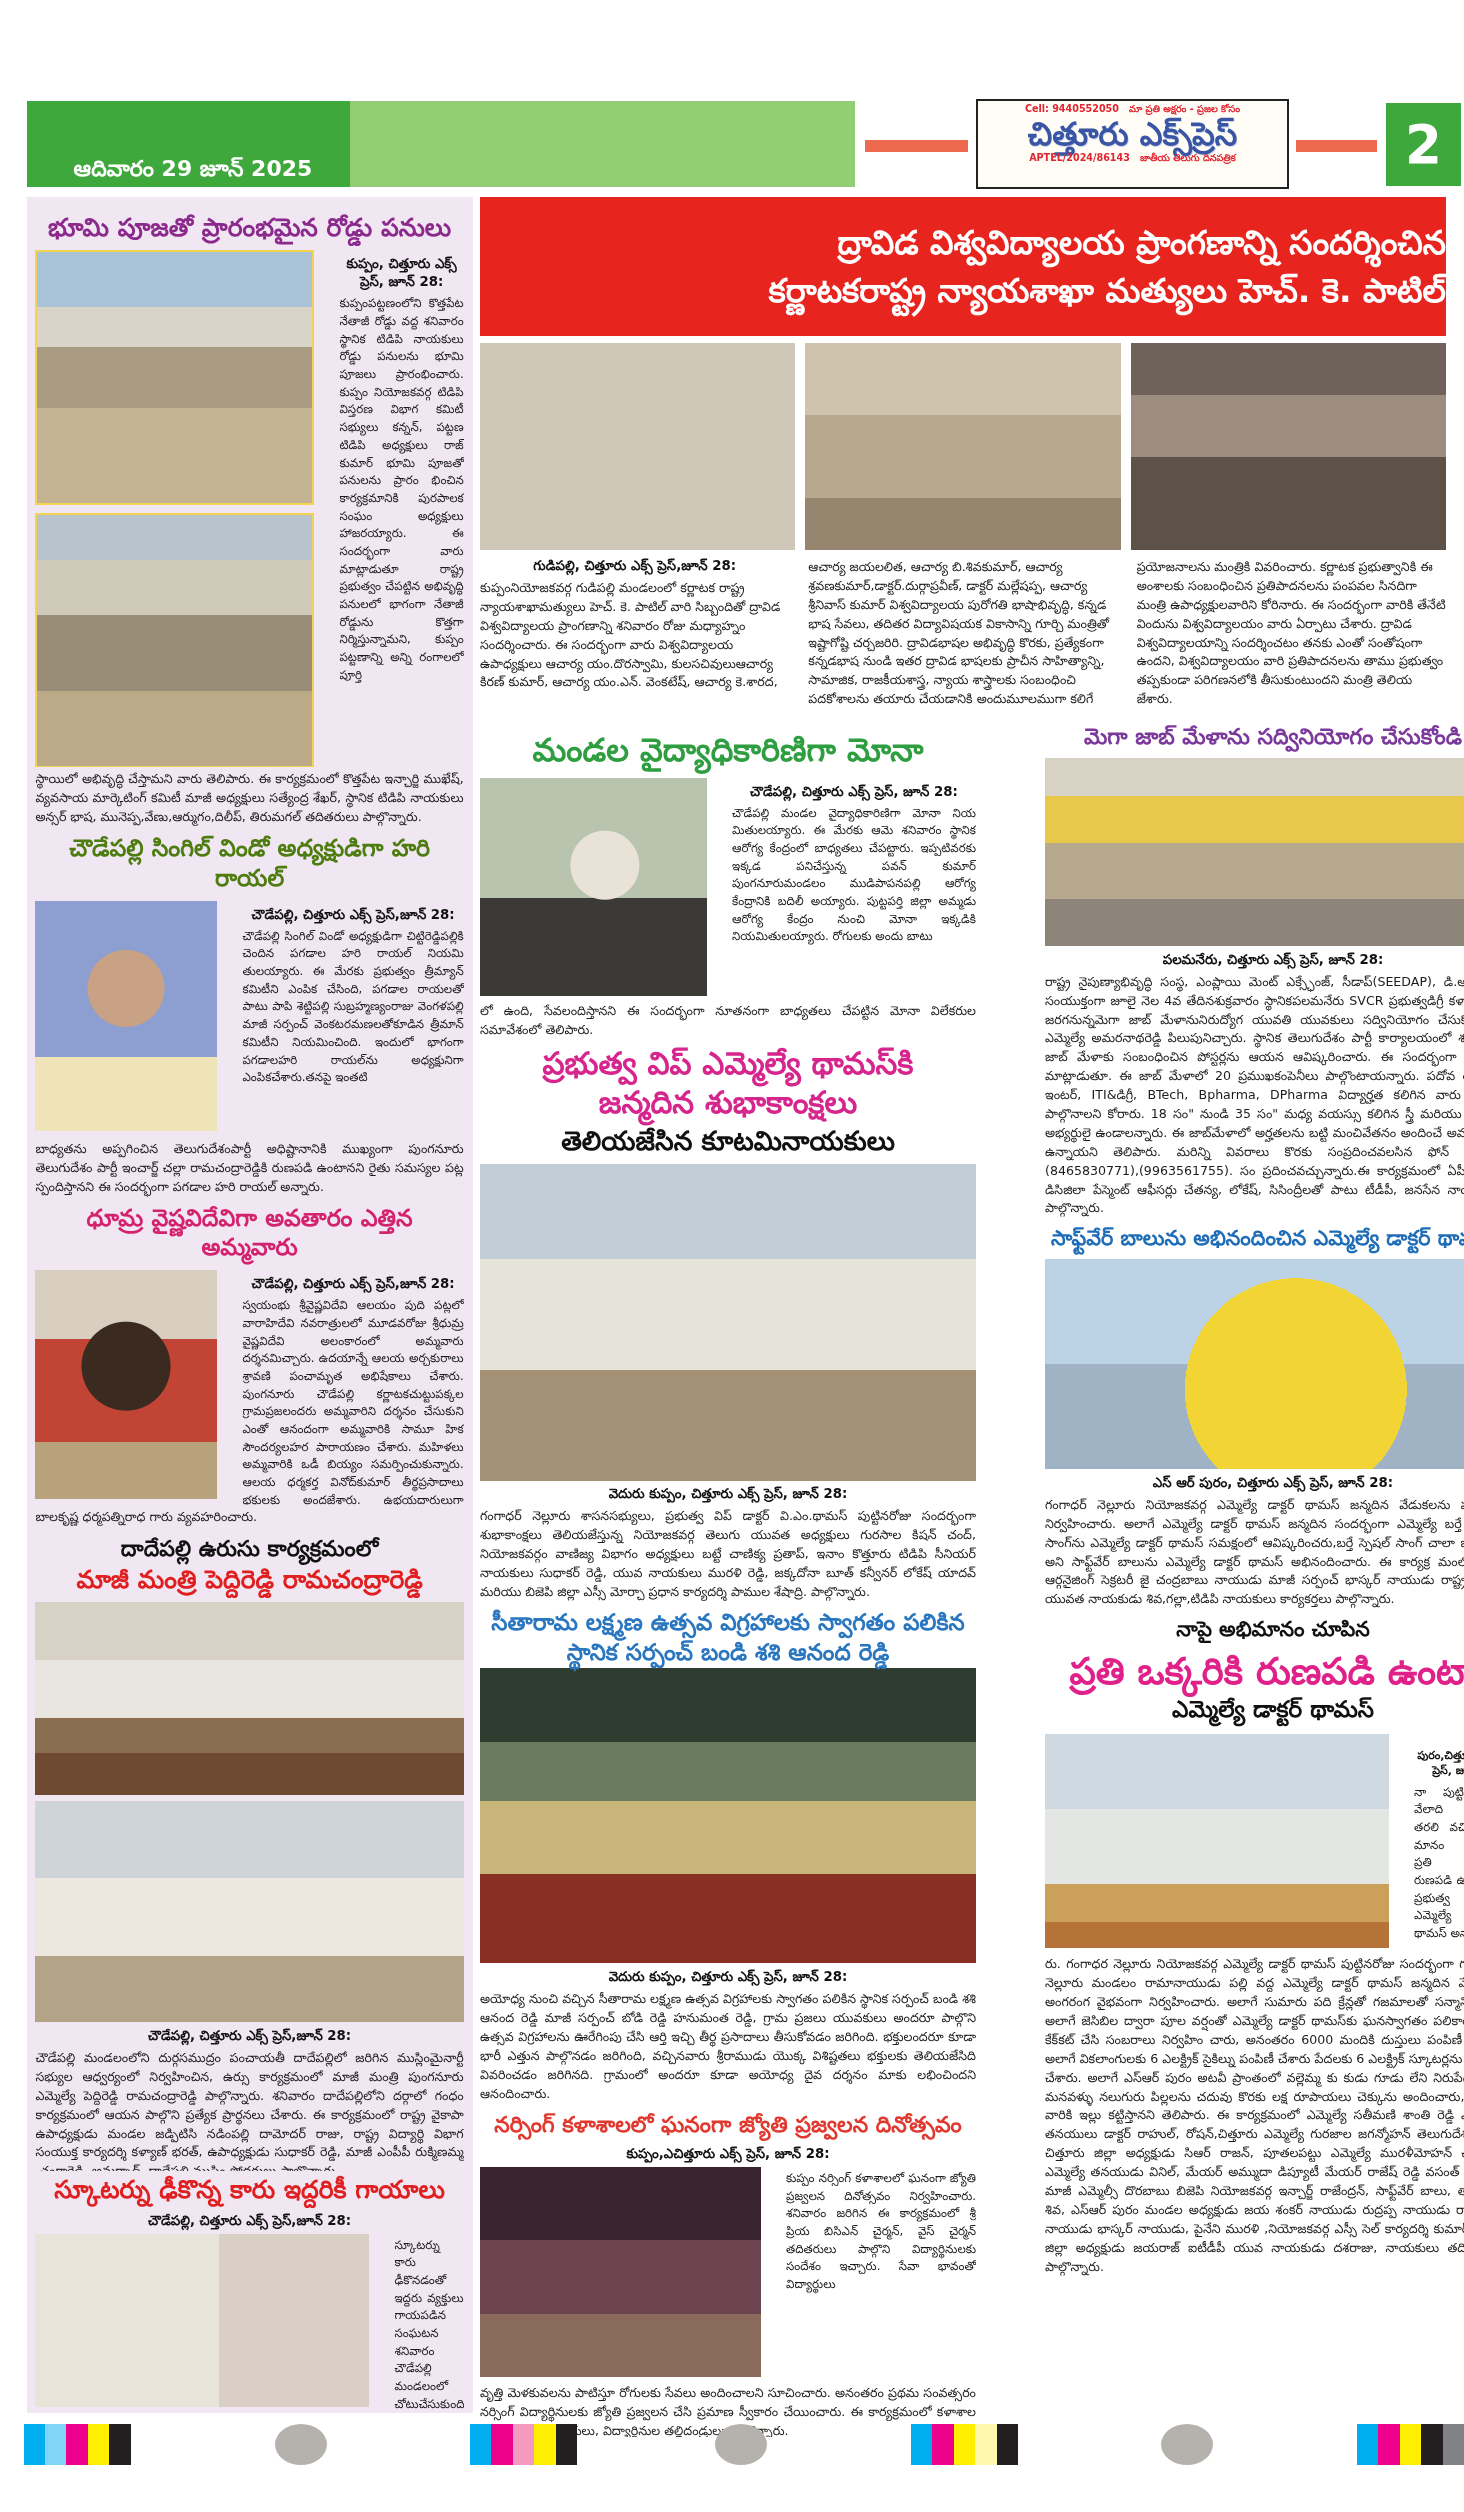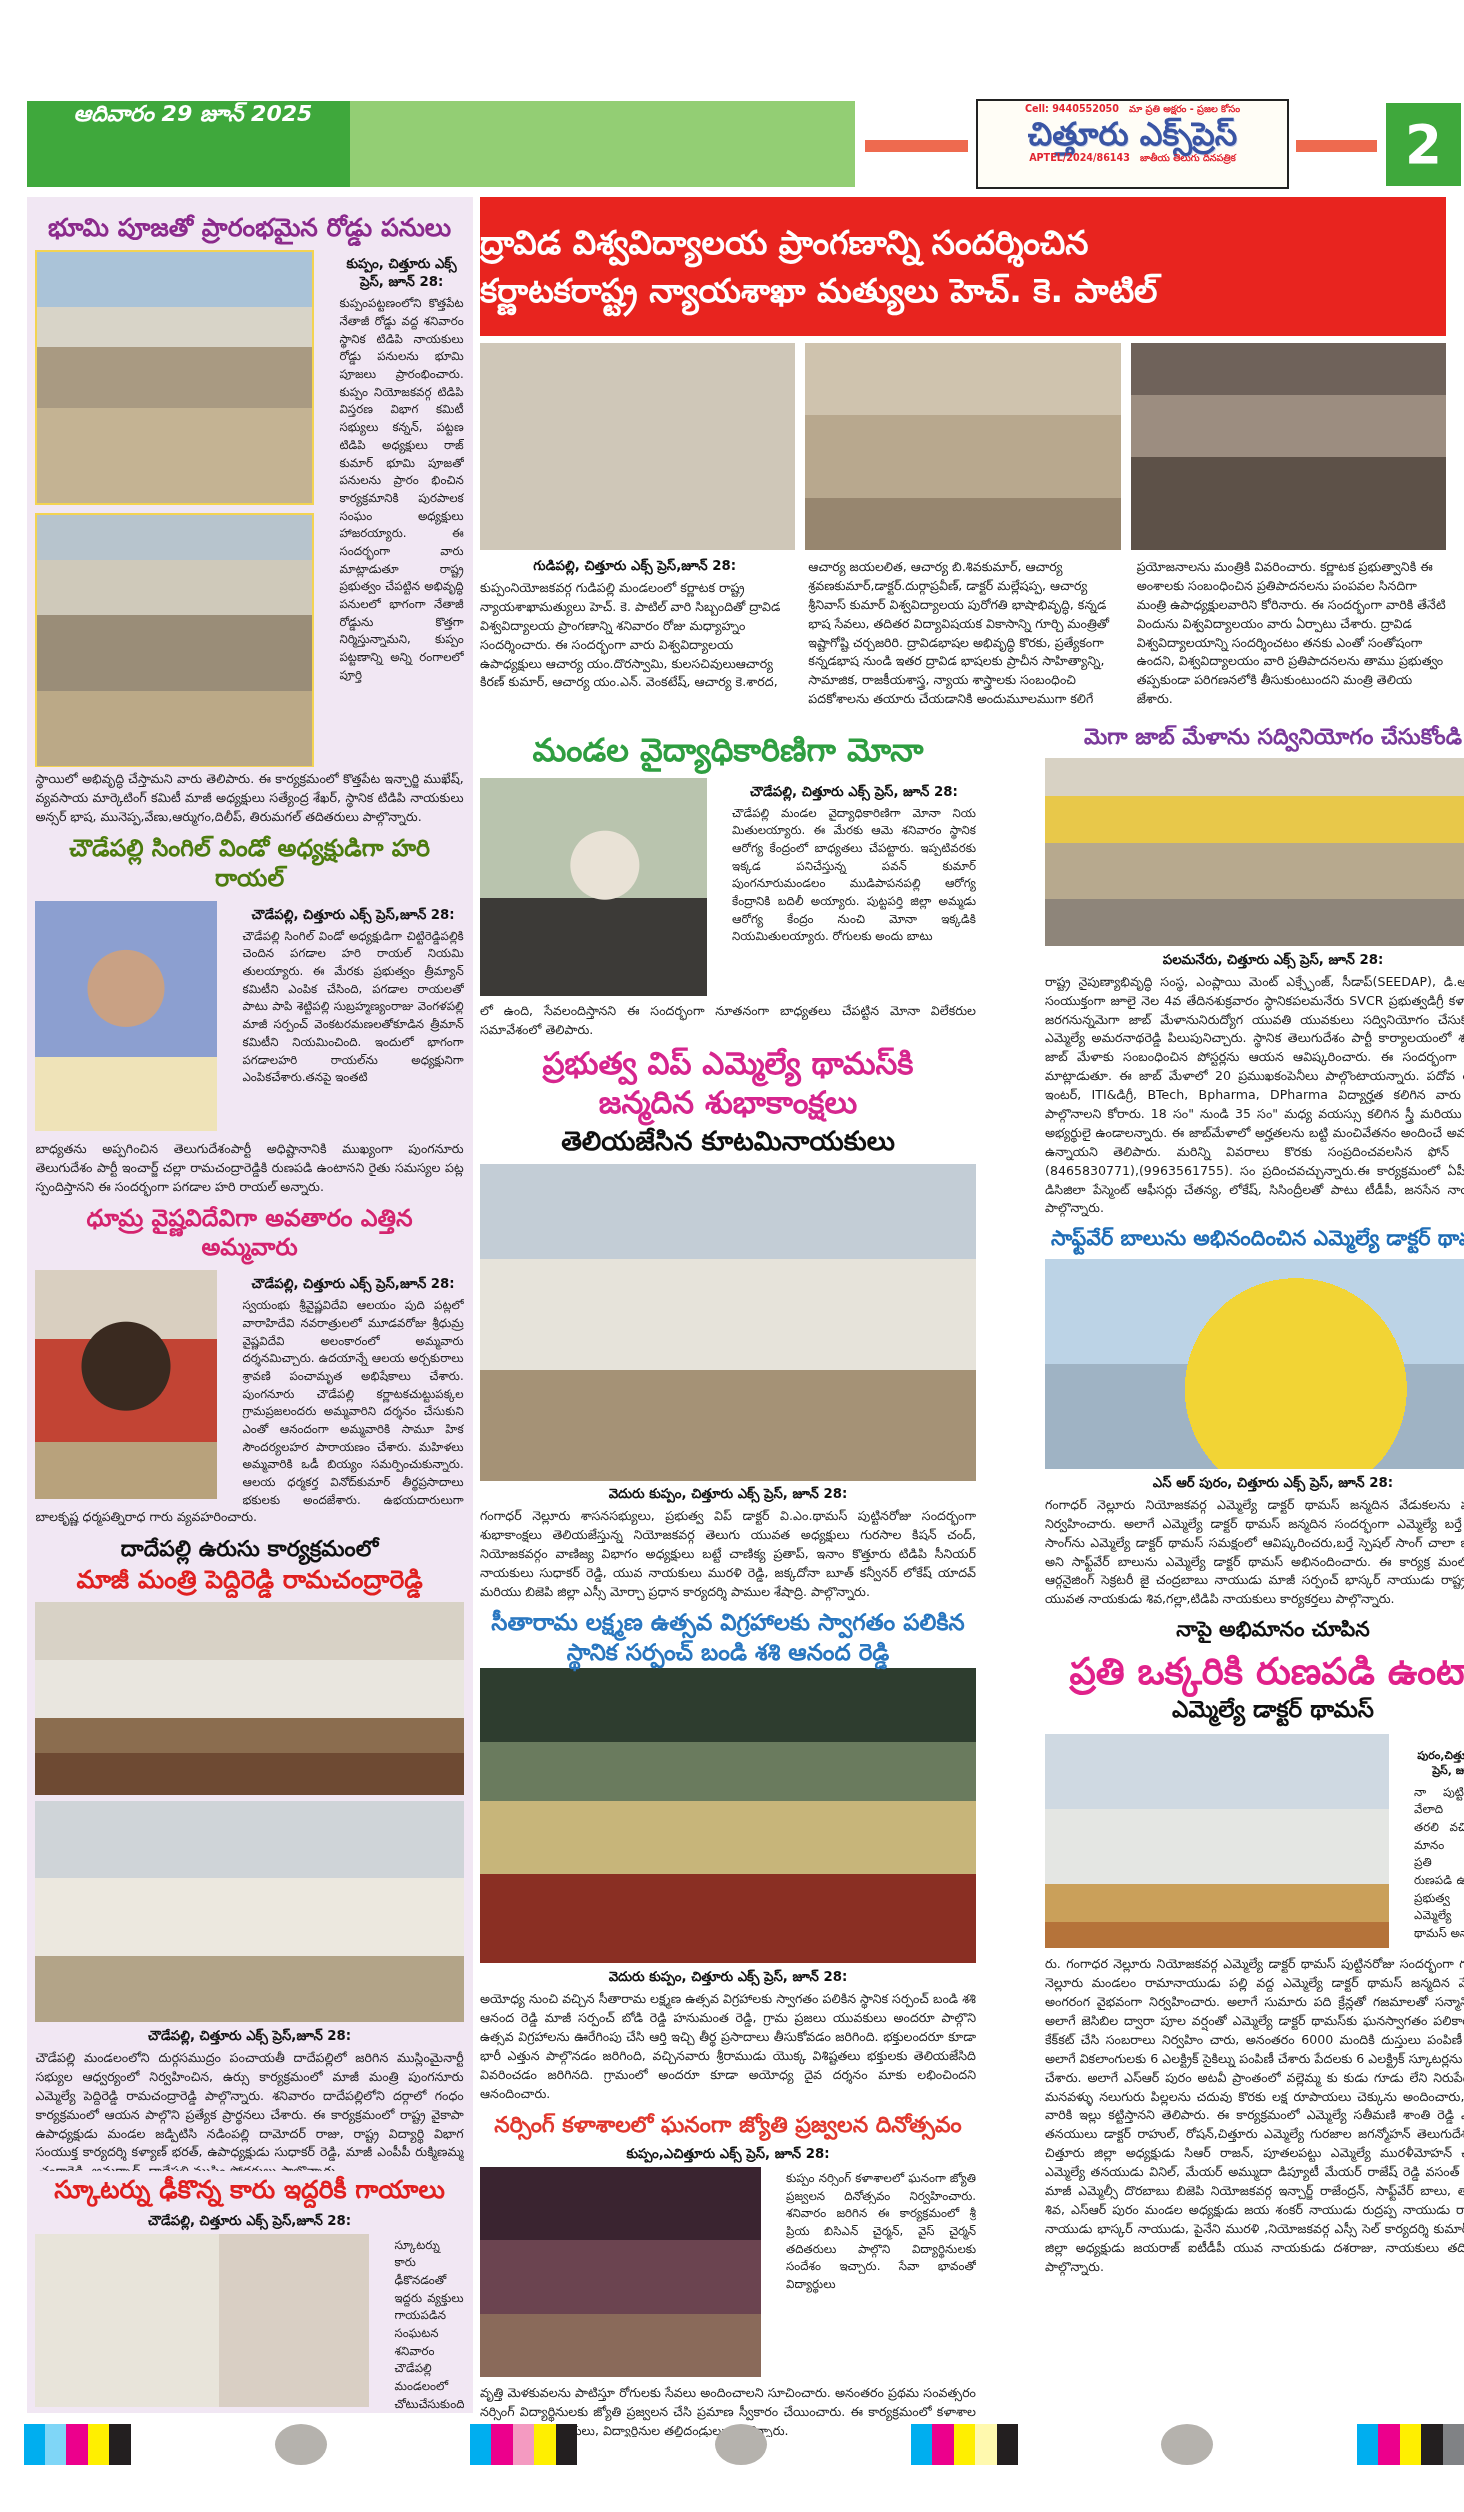--- a/index.html
+++ b/index.html
@@ -2,21 +2,21 @@
 <html style="font-size:11.8px"><head>
 <meta charset="utf-8">
 <style>
   html,body{margin:0;padding:0;background:#ffffff;}
   .page{position:relative;width:1465px;height:2512px;background:#ffffff;
         font-family:"DejaVu Sans","Liberation Sans",sans-serif;color:#1c1c1c;overflow:hidden;}
 
   
   .datebar{position:absolute;left:26.6px;top:101px;width:828px;height:86px;
            background:linear-gradient(90deg,#3fa83c 0 39%,#93ce74 39% 100%);
-           display:flex;align-items:flex-start;font-style:italic;}
+           display:flex;align-items:flex-end;}
   .datebar .date{color:#ffffff;font-weight:bold;font-size:22px;padding-left:47px;}
   .dash{position:absolute;height:11.8px;background:#ee6a4f;top:140px;}
   .dash1{left:865px;width:103px;}
   .dash2{left:1296px;width:81px;}
   .masthead{position:absolute;left:976px;top:99px;width:313px;height:90px;background:#fffdf6;
             border:2.2px solid #222;box-sizing:border-box;text-align:center;overflow:hidden;}
   .masthead .m-top{font-size:9.6px;color:#e02530;font-weight:bold;margin-top:2.2px;}
   .masthead .m-title{font-size:32px;line-height:1.1;color:#3a55a4;font-weight:bold;
                      text-shadow:0.7px 0.7px 0 #c9d2ea;}
   .masthead .m-bottom{font-size:9.6px;color:#e02530;font-weight:bold;}
@@ -62,21 +62,21 @@
   .ph-jobmela{background:linear-gradient(180deg,#d8d2c4 0 20%,#e8c84a 20% 45%,#b7a98e 45% 75%,#8e857a 75% 100%);}
   .ph-birthday{background:linear-gradient(180deg,#c3cdd6 0 30%,#e6e3da 30% 65%,#a59276 65% 100%);}
   .ph-bus{background:linear-gradient(180deg,#2e3d2f 0 25%,#6a7b5e 25% 45%,#c7b57a 45% 70%,#8a2f23 70% 100%);}
   .ph-nursing{background:linear-gradient(180deg,#3a2430 0 35%,#6b4450 35% 70%,#8a6a5a 70% 100%);}
   .ph-balloon{background:radial-gradient(circle at 55% 62%,#f2d435 0 111px,rgba(0,0,0,0) 111px),
               linear-gradient(180deg,#bcd3e6 0 50%,#9fb3c4 50% 100%);}
   .ph-cake{background:linear-gradient(180deg,#cfd9e2 0 35%,#e4e6e3 35% 70%,#caa05a 70% 88%,#b5733a 88% 100%);}
 
   
   .banner{position:absolute;left:480px;top:197px;width:966px;height:139px;background:#e8241f;
-          display:flex;flex-direction:column;align-items:flex-start;justify-content:center;}
+          display:flex;flex-direction:column;align-items:flex-end;justify-content:center;}
   .banner div{color:#ffffff;font-weight:bold;font-size:33px;line-height:1.45;white-space:nowrap;}
   .lead-photos{position:absolute;left:480px;top:343px;width:966px;height:207px;display:flex;gap:10.3px;}
   .lead-photos .photo{flex:1;height:100%;}
   .lead-text{position:absolute;left:480px;top:558px;width:966px;height:162px;
              column-count:3;column-gap:19px;overflow:hidden;}
   .lead-text .dateline{margin-top:0;}
 
   
   .center-col{position:absolute;left:480px;top:723px;width:496px;height:1714px;overflow:hidden;}
   .right-col{position:absolute;left:1045px;top:723px;width:456px;height:1714px;overflow:hidden;}

